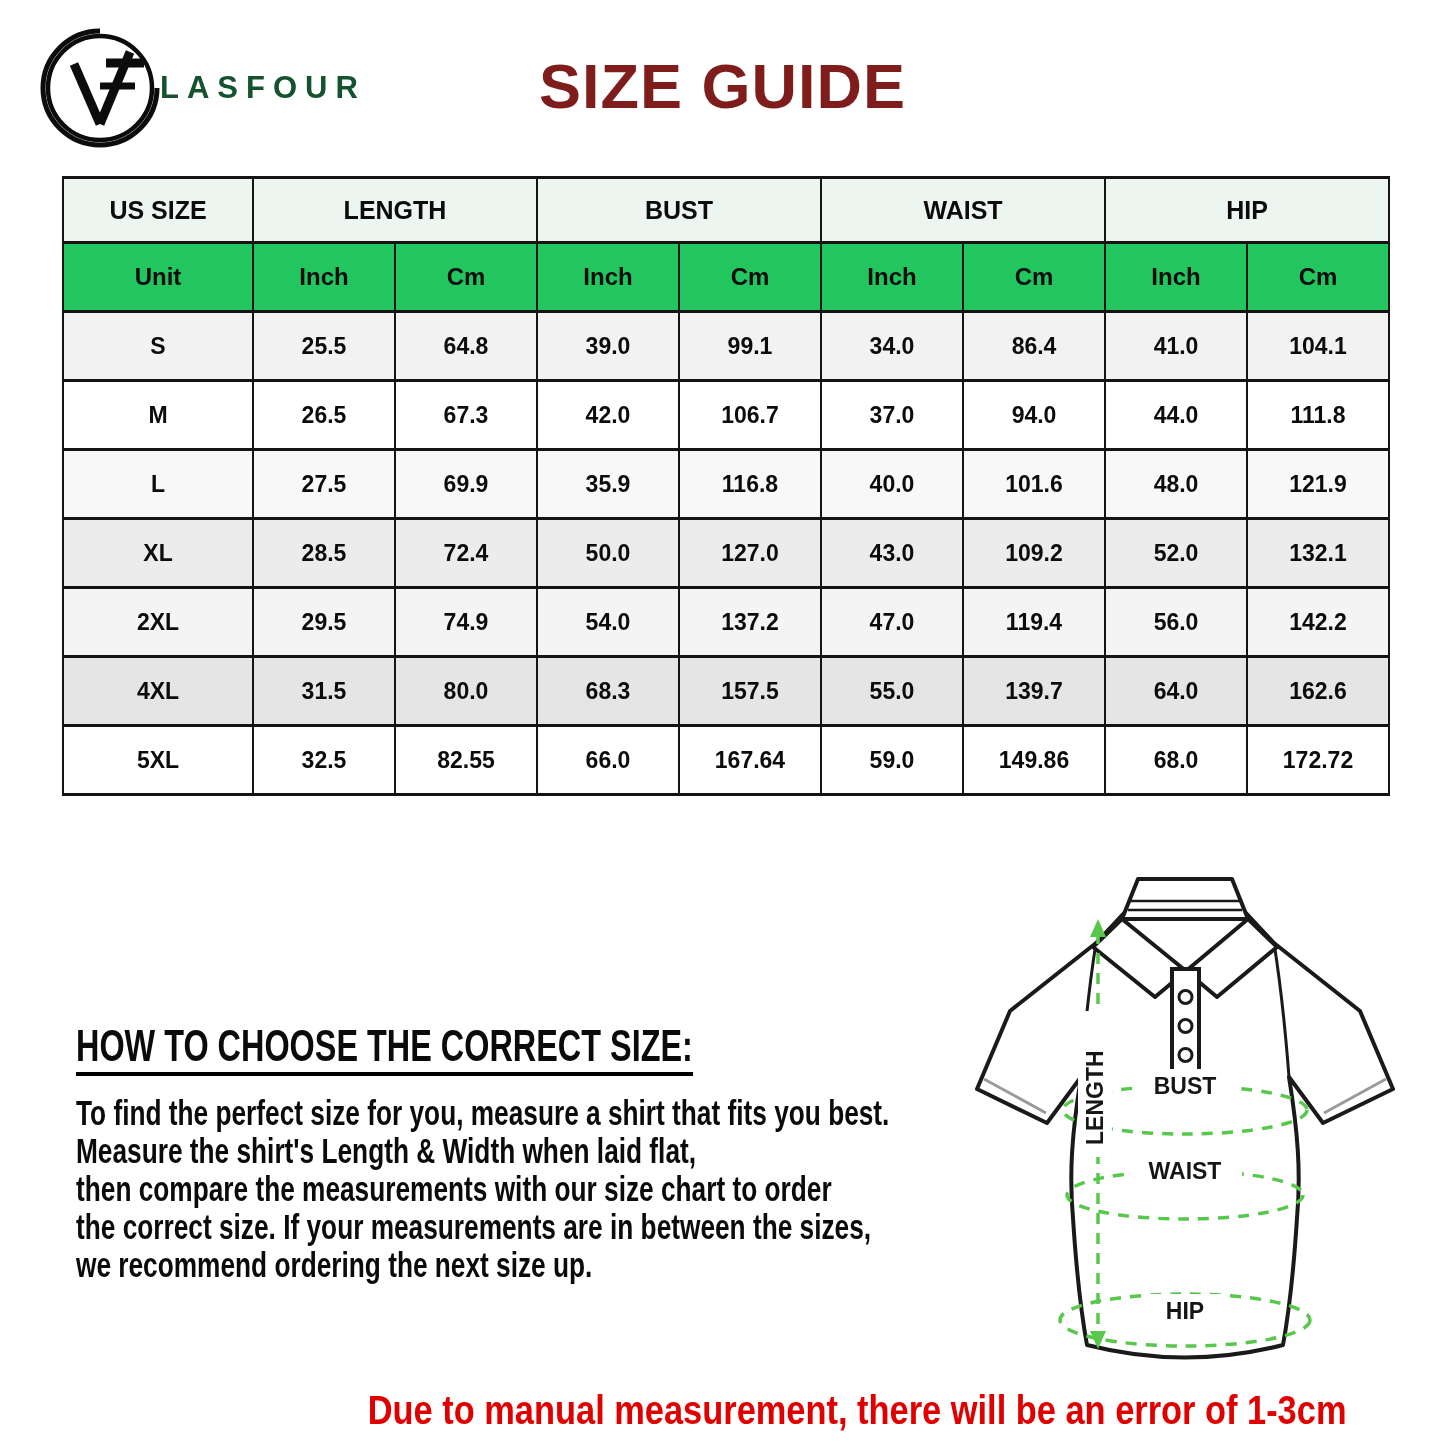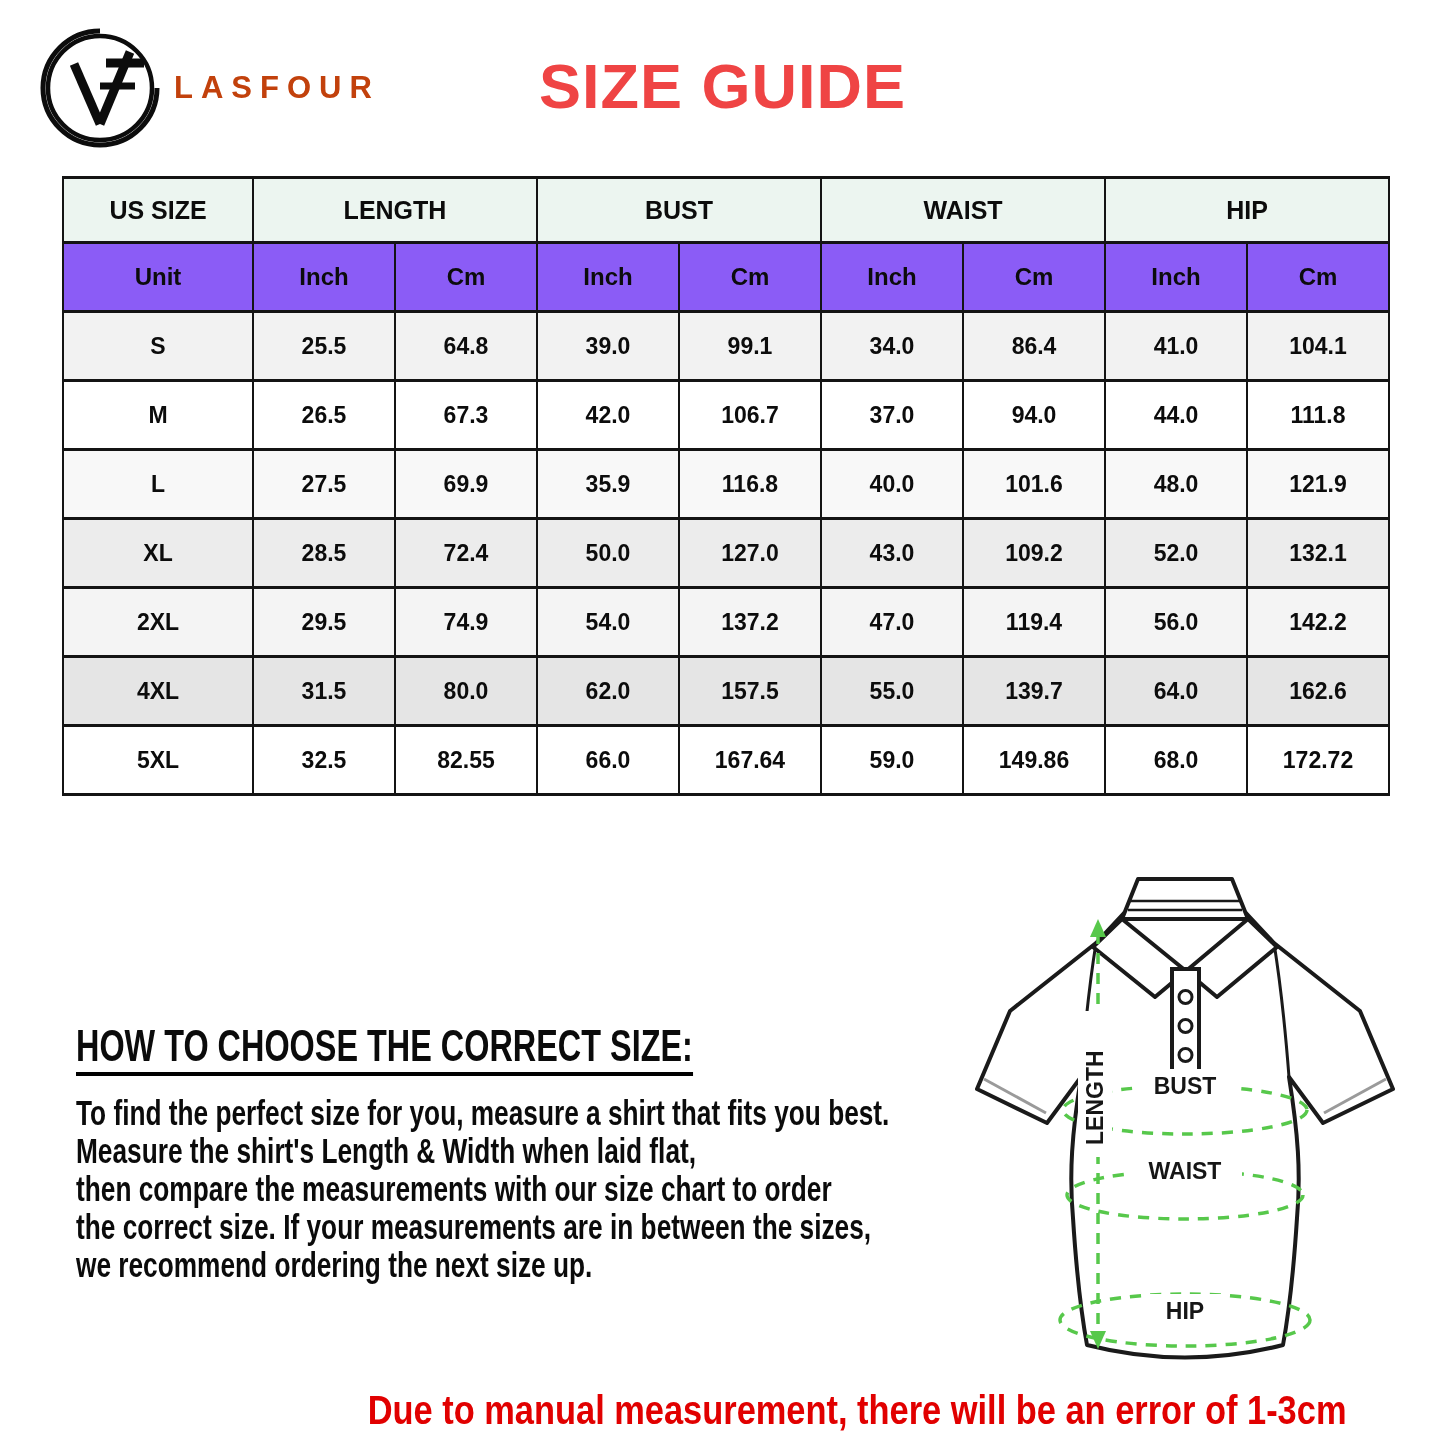--- a/index.html
+++ b/index.html
@@ -2,34 +2,34 @@
 <html><head>
 <meta charset="utf-8">
 <style>
   html,body{margin:0;padding:0;background:#fff;}
   #page{position:relative;width:1445px;height:1445px;background:#fff;overflow:hidden;
         font-family:"Liberation Sans",sans-serif;color:#111;}
 
   
   #brand{position:absolute;left:40px;top:28px;display:flex;align-items:center;}
   #brand svg{width:120px;height:120px;}
-  #brand-name{margin-left:14px;font-size:31px;font-weight:bold;letter-spacing:8px;color:#c2410c;}
+  #brand-name{font-size:31px;font-weight:bold;letter-spacing:8px;color:#14532d;}
   #page-title{position:absolute;left:0;right:0;top:50px;text-align:center;
-              font-size:63px;font-weight:bold;letter-spacing:1px;color:#ef4444;}
+              font-size:63px;font-weight:bold;letter-spacing:1px;color:#7f1d1d;}
 
   
   #size-table{position:absolute;left:62px;top:176px;border-collapse:collapse;
               table-layout:fixed;width:1328px;}
   #size-table td,#size-table th{border-left:2px solid #141414;border-right:2px solid #141414;
               border-top:3px solid #141414;border-bottom:3px solid #141414;
               text-align:center;vertical-align:middle;font-weight:bold;color:#0c0c0c;
               padding:0;overflow:hidden;}
   #size-table{border:2px solid #7f1d1d;}
   tr.group-row th{height:62px;background:#ecf5f0;font-size:25px;}
-  tr.unit-row td{height:66px;background:#8b5cf6;font-size:24px;}
+  tr.unit-row td{height:66px;background:#22c55e;font-size:24px;}
   tbody#size-rows td{height:66px;font-size:23px;background:transparent;}
   col.c0{width:190px;} col.cn{width:142px;}
 
   
   #howto{position:absolute;left:76px;top:1022px;width:930px;}
   #howto-heading{display:inline-block;font-size:45px;font-weight:bold;line-height:1.05;
                  transform:scaleX(0.72);transform-origin:left center;
                  border-bottom:4px solid #000;padding-bottom:3px;white-space:nowrap;color:#0b0b0b;}
   .howto-line{font-size:35px;font-weight:bold;line-height:38px;white-space:nowrap;
               transform:scaleX(0.75);transform-origin:left center;color:#0b0b0b;}
@@ -149,21 +149,21 @@
           <td>137.2</td>
           <td>47.0</td>
           <td>119.4</td>
           <td>56.0</td>
           <td>142.2</td>
         </tr>
         <tr style="background: #e5e5e5;">
           <td>4XL</td>
           <td>31.5</td>
           <td>80.0</td>
-          <td>62.0</td>
+          <td>68.3</td>
           <td>157.5</td>
           <td>55.0</td>
           <td>139.7</td>
           <td>64.0</td>
           <td>162.6</td>
         </tr>
         <tr>
           <td>5XL</td>
           <td>32.5</td>
           <td>82.55</td>

